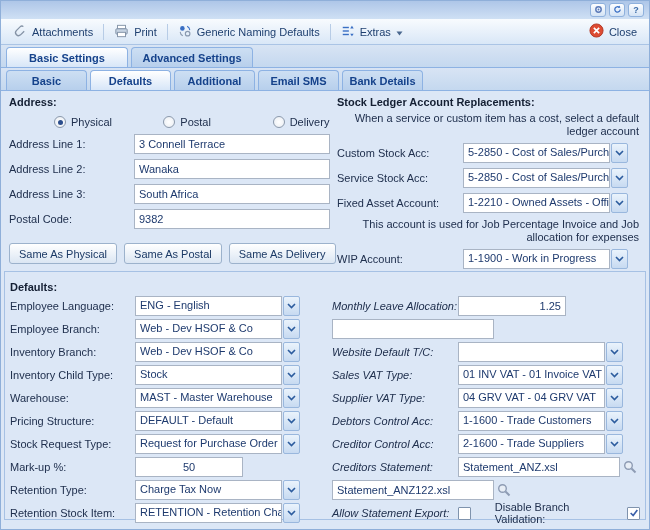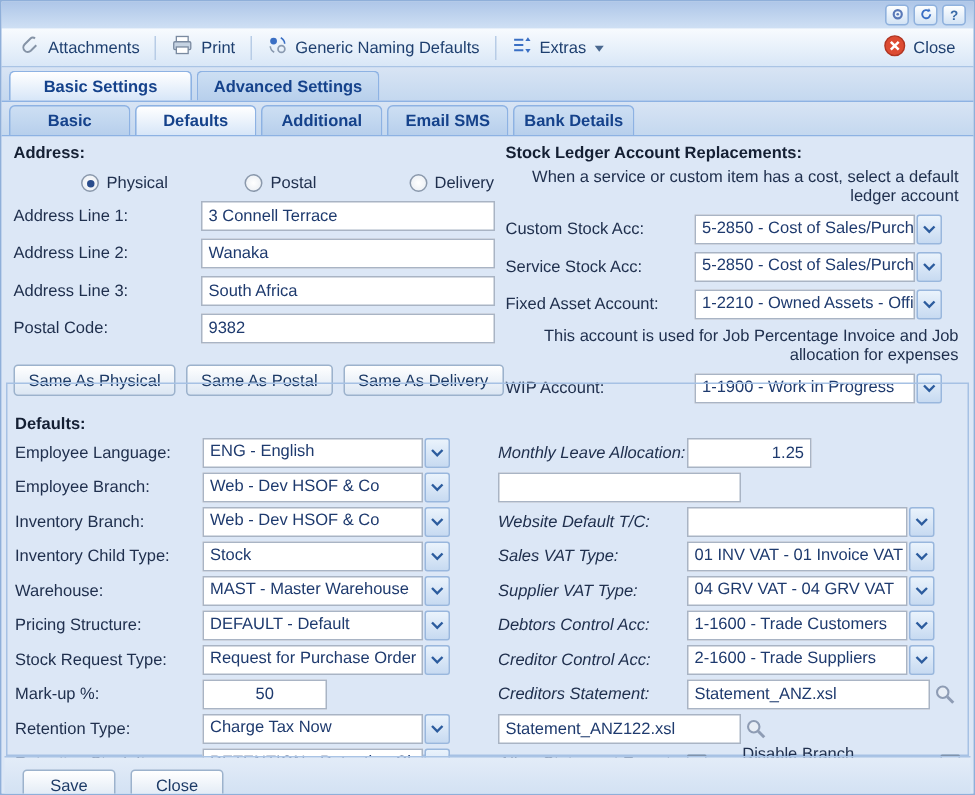--- a/index.html
+++ b/index.html
@@ -32,42 +32,42 @@
   .col-r { flex:1; }
   .heading { font-weight:bold; color:#141f33; height:16px; }
 
   .frow { display:flex; align-items:center; height:20px; margin-bottom:5px; }
   .frow .lbl { width:125px; flex:0 0 125px; color:#20304e; }
   .col-r .frow .lbl { width:126px; flex:0 0 126px; }
 
   input.txt { height:20px; border:1px solid #a9b4c4; background:#fff; color:#1e3a6e; font-family:"Liberation Sans",sans-serif; font-size:11px; padding:0 4px; }
   .w-full { width:196px; }
   .w-full-r { width:162px; }
-  .w-sm { width:83px; }
+  .w-sm { width:108px; }
   .t-right { text-align:right; }
   .t-center { text-align:center; }
   .green { background:#90e890; border:1px solid #86c98a; }
 
   .combo { display:flex; align-items:center; }
   .cfield { width:147px; height:20px; border:1px solid #a9b4c4; background:#fff; color:#1e3a6e; padding:2px 4px; white-space:nowrap; overflow:hidden; }
   .ctrig { width:17px; height:20px; margin-left:1px; border:1px solid #99b7dd; border-radius:2px; background:linear-gradient(#eaf3fc,#c7daf1); display:flex; align-items:center; justify-content:center; }
 
   .lookup-btn { width:18px; height:18px; margin-left:1px; display:flex; align-items:center; justify-content:center; background:transparent; border:none; }
 
   .radios { display:flex; align-items:center; height:20px; margin-bottom:2px; }
   .radio-item { display:flex; align-items:center; gap:5px; width:117px; color:#20304e;margin-left:45px; }
   .radio { width:12px; height:12px; border:1px solid #8b99ac; border-radius:50%; background:radial-gradient(#ffffff,#e7ecf2); display:flex; align-items:center; justify-content:center; }
   .radio .dot { width:5px; height:5px; border-radius:50%; background:#2b4d8c; }
 
   .btn { height:21px; padding:0 9px; border:1px solid #9cb2cc; border-radius:3px; background:linear-gradient(#ffffff,#dbe6f3); color:#1c3a66; font-family:"Liberation Sans",sans-serif; font-size:11px; cursor:default; }
   .same-row { display:flex; gap:7px; margin-top:14px; }
 
   .note { color:#20304e; line-height:13px; margin-bottom:5px; width:302px;text-align:right; }
 
-  .defaults-box { flex:0 0 249px; height:249px; border:1px solid #a6c1e4; margin:0 1px; padding:21px 5px 0; display:flex; flex-wrap:wrap; align-content:flex-start; }
+  .defaults-box { flex:0 0 249px; height:249px; border:1px solid #a6c1e4; margin:16px 1px; padding:9px 5px 0; display:flex; flex-wrap:wrap; align-content:flex-start; }
   .defaults-box .heading { width:100%; height:15px; }
   .dcol-l { width:322px; flex:0 0 322px; }
   .dcol-r { flex:1; }
   .drow { display:flex; align-items:center; height:20px; margin-bottom:3px; }
   .drow .lbl { width:125px; flex:0 0 125px; color:#20304e; }
   .dcol-r .drow .lbl { width:126px; flex:0 0 126px;font-style:italic; }
 
   .chk { width:13px; height:13px; border:1px solid #7f93ad; background:#fff; border-radius:1px; display:flex; align-items:center; justify-content:center; }
   .chk-lbl { color:#20304e; margin:0 6px 0 24px; }
 

